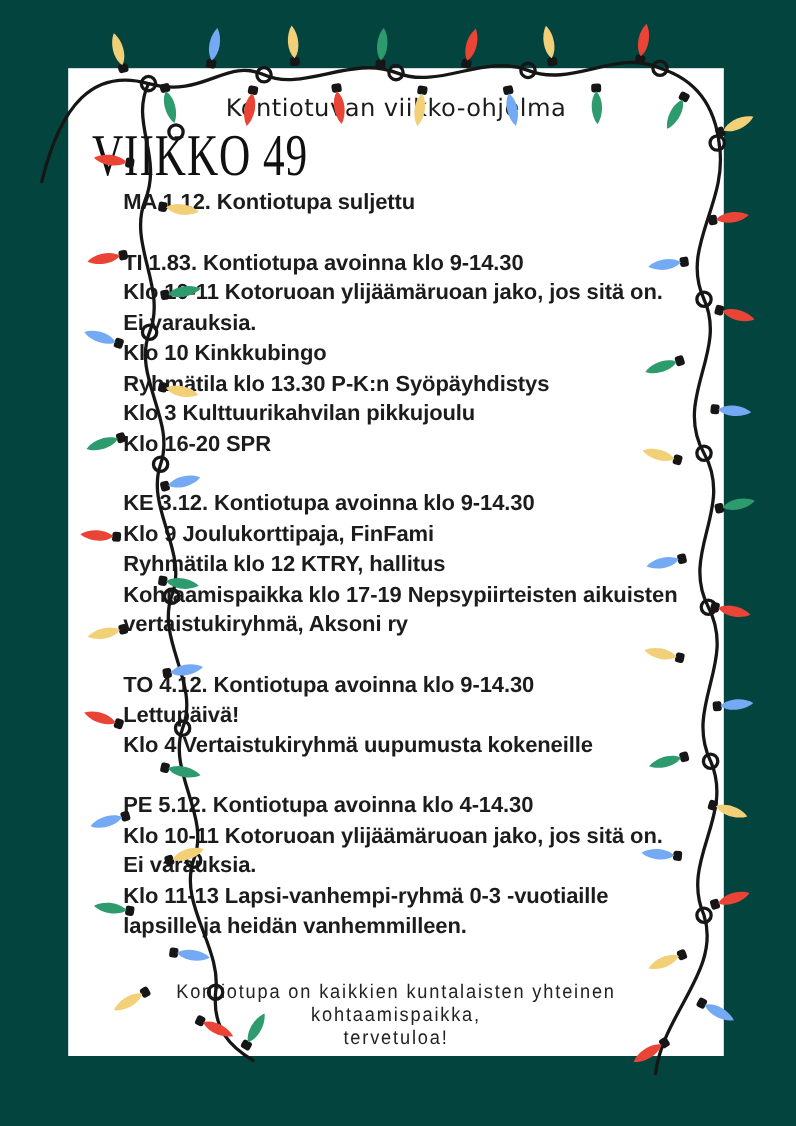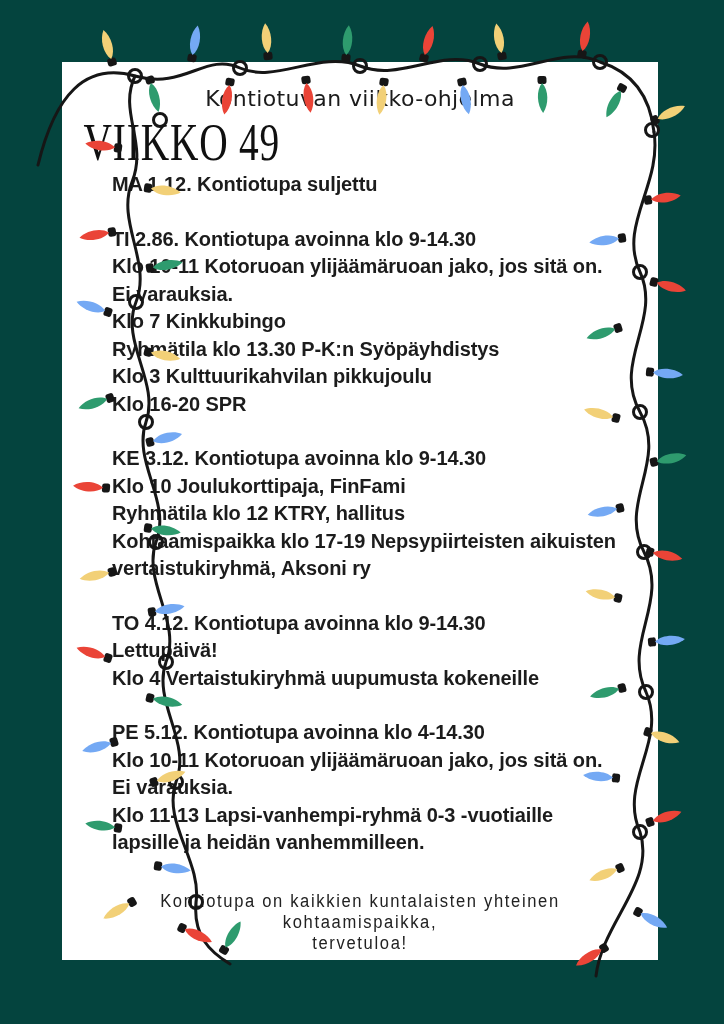--- a/index.html
+++ b/index.html
@@ -31,31 +31,31 @@
   <div class="content">
     <div class="eyebrow">Kontiotuvan viikko-ohjelma</div>
     <div class="title-wrap">
       <span>VIIKKO 49</span>
     </div>
     <div class="schedule">
         <div class="day">
           <div>MA 1.12. Kontiotupa suljettu</div>
         </div>
         <div class="day">
-          <div>TI 2.86. Kontiotupa avoinna klo 9-14.30</div>
+          <div>TI 1.83. Kontiotupa avoinna klo 9-14.30</div>
           <div>Klo 10-11 Kotoruoan ylijäämäruoan jako, jos sitä on.</div>
           <div>Ei varauksia.</div>
-          <div>Klo 7 Kinkkubingo</div>
+          <div>Klo 10 Kinkkubingo</div>
           <div>Ryhmätila klo 13.30 P-K:n Syöpäyhdistys</div>
           <div>Klo 3 Kulttuurikahvilan pikkujoulu</div>
           <div>Klo 16-20 SPR</div>
         </div>
         <div class="day">
           <div>KE 3.12. Kontiotupa avoinna klo 9-14.30</div>
-          <div>Klo 10 Joulukorttipaja, FinFami</div>
+          <div>Klo 9 Joulukorttipaja, FinFami</div>
           <div>Ryhmätila klo 12 KTRY, hallitus</div>
           <div>Kohtaamispaikka klo 17-19 Nepsypiirteisten aikuisten</div>
           <div>vertaistukiryhmä, Aksoni ry</div>
         </div>
         <div class="day">
           <div>TO 4.12. Kontiotupa avoinna klo 9-14.30</div>
           <div>Lettupäivä!</div>
           <div>Klo 4 Vertaistukiryhmä uupumusta kokeneille</div>
         </div>
         <div class="day">

